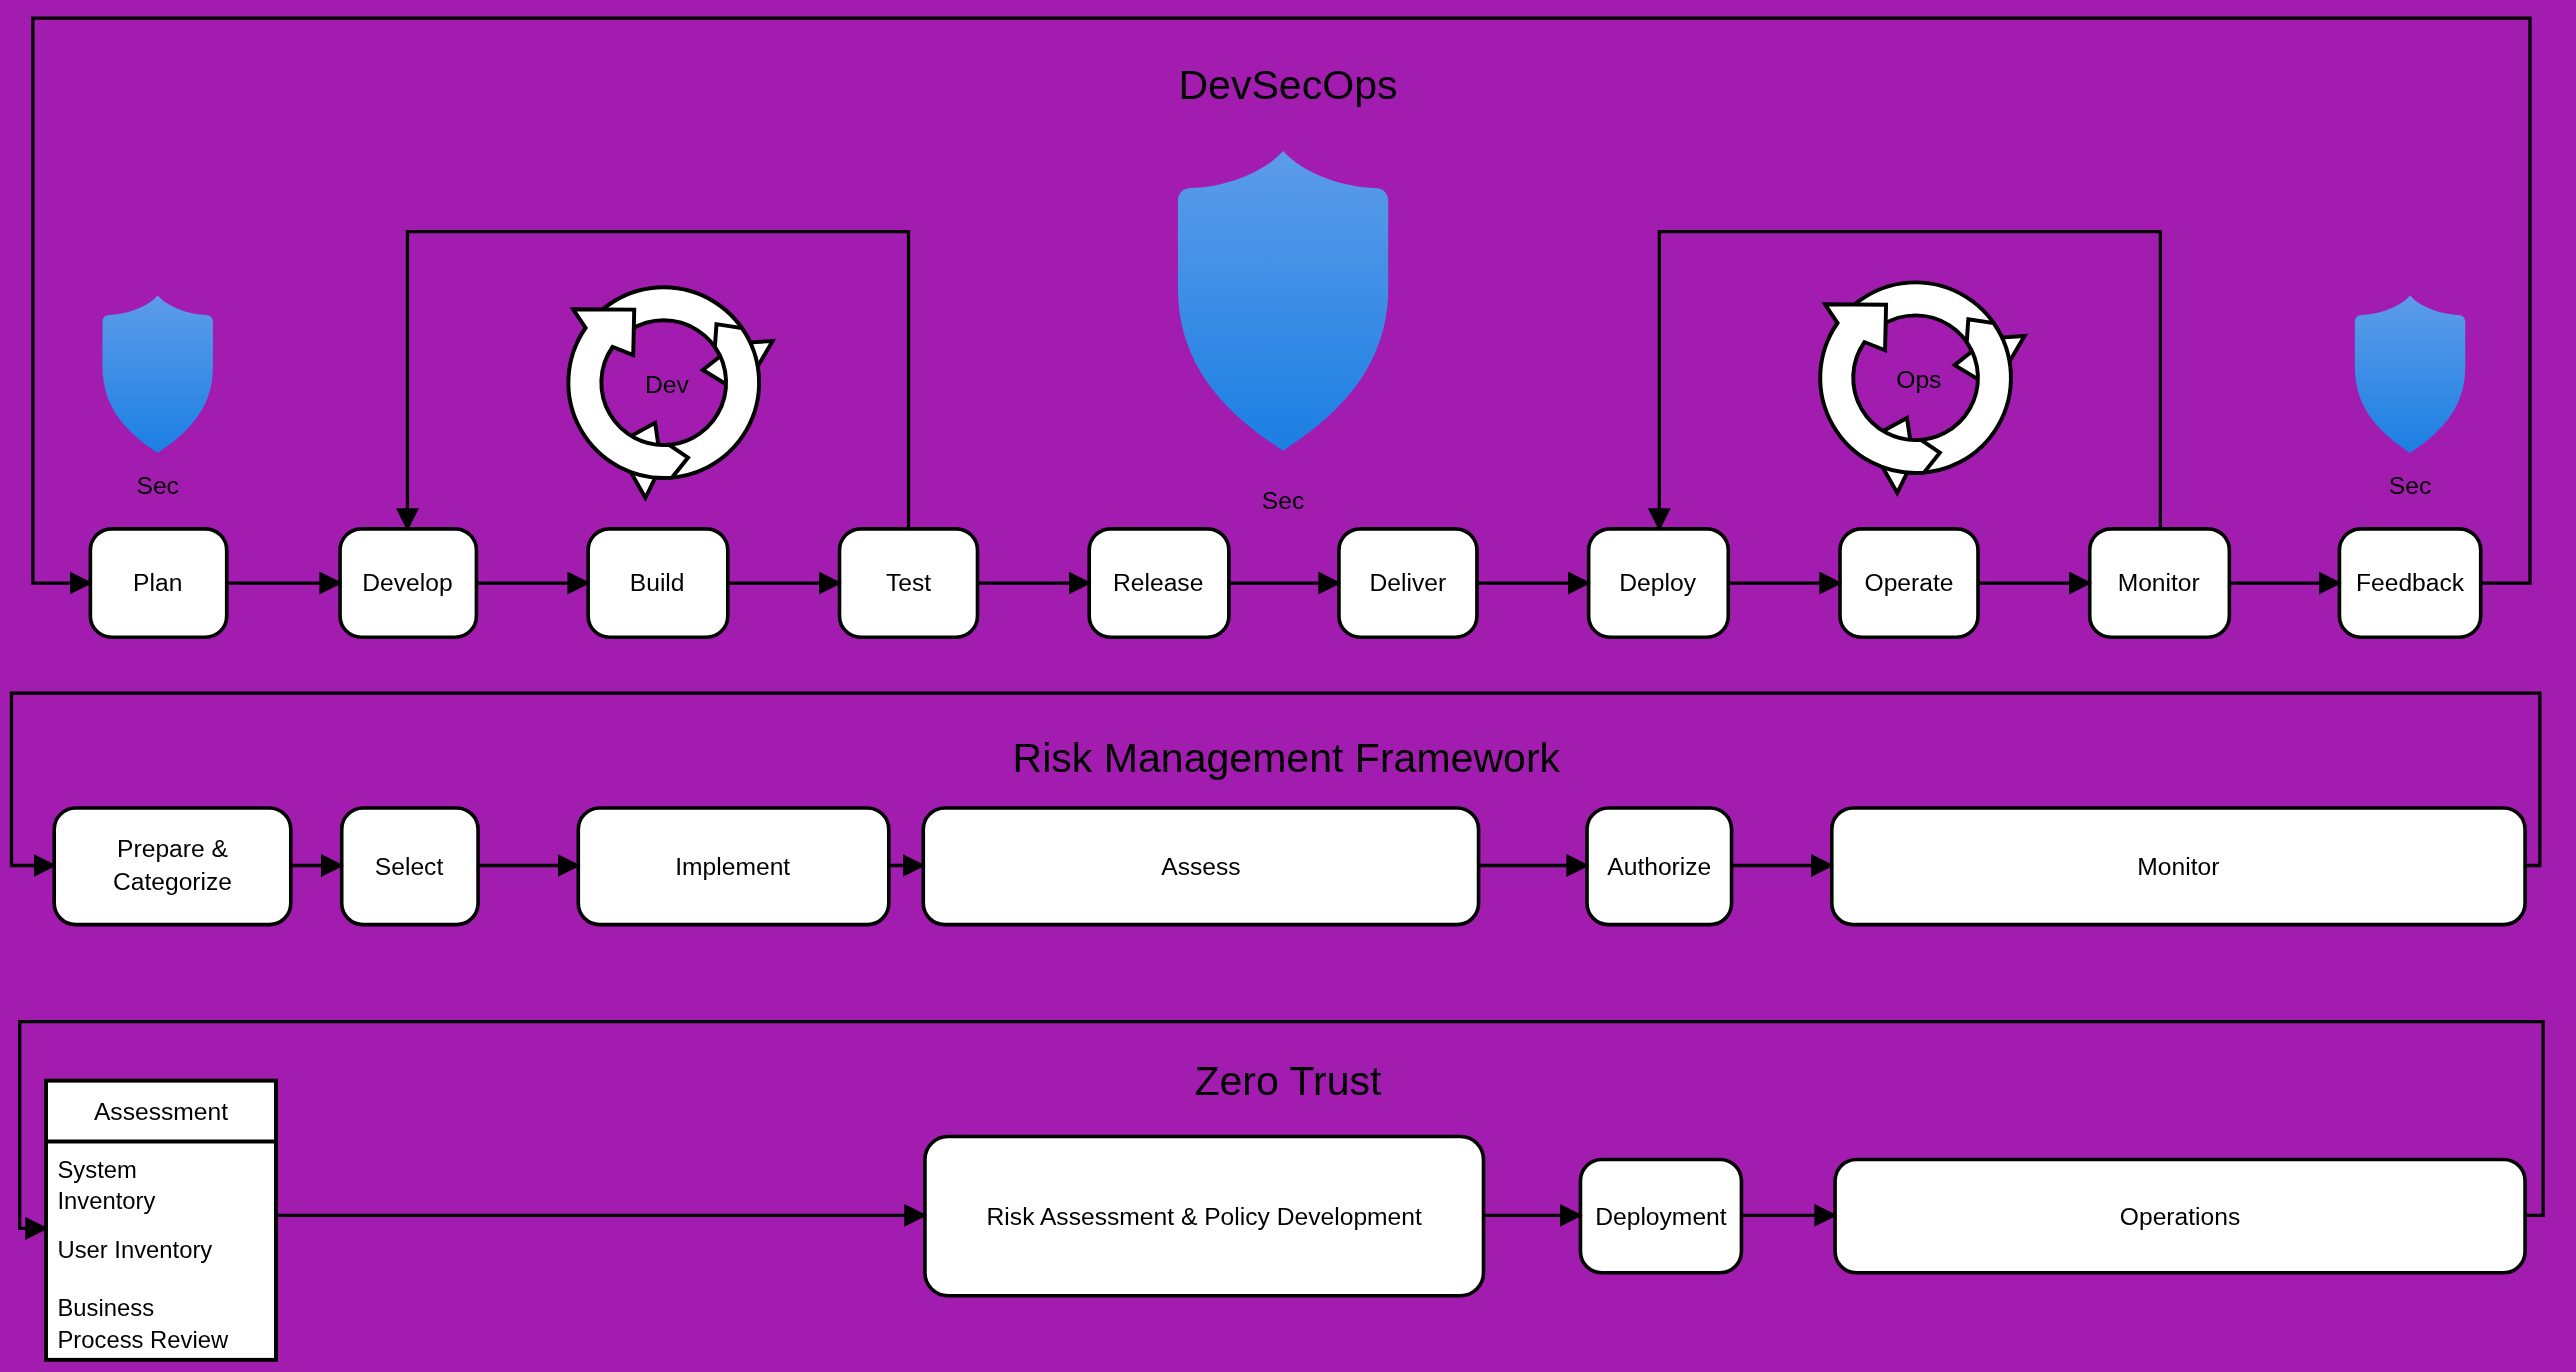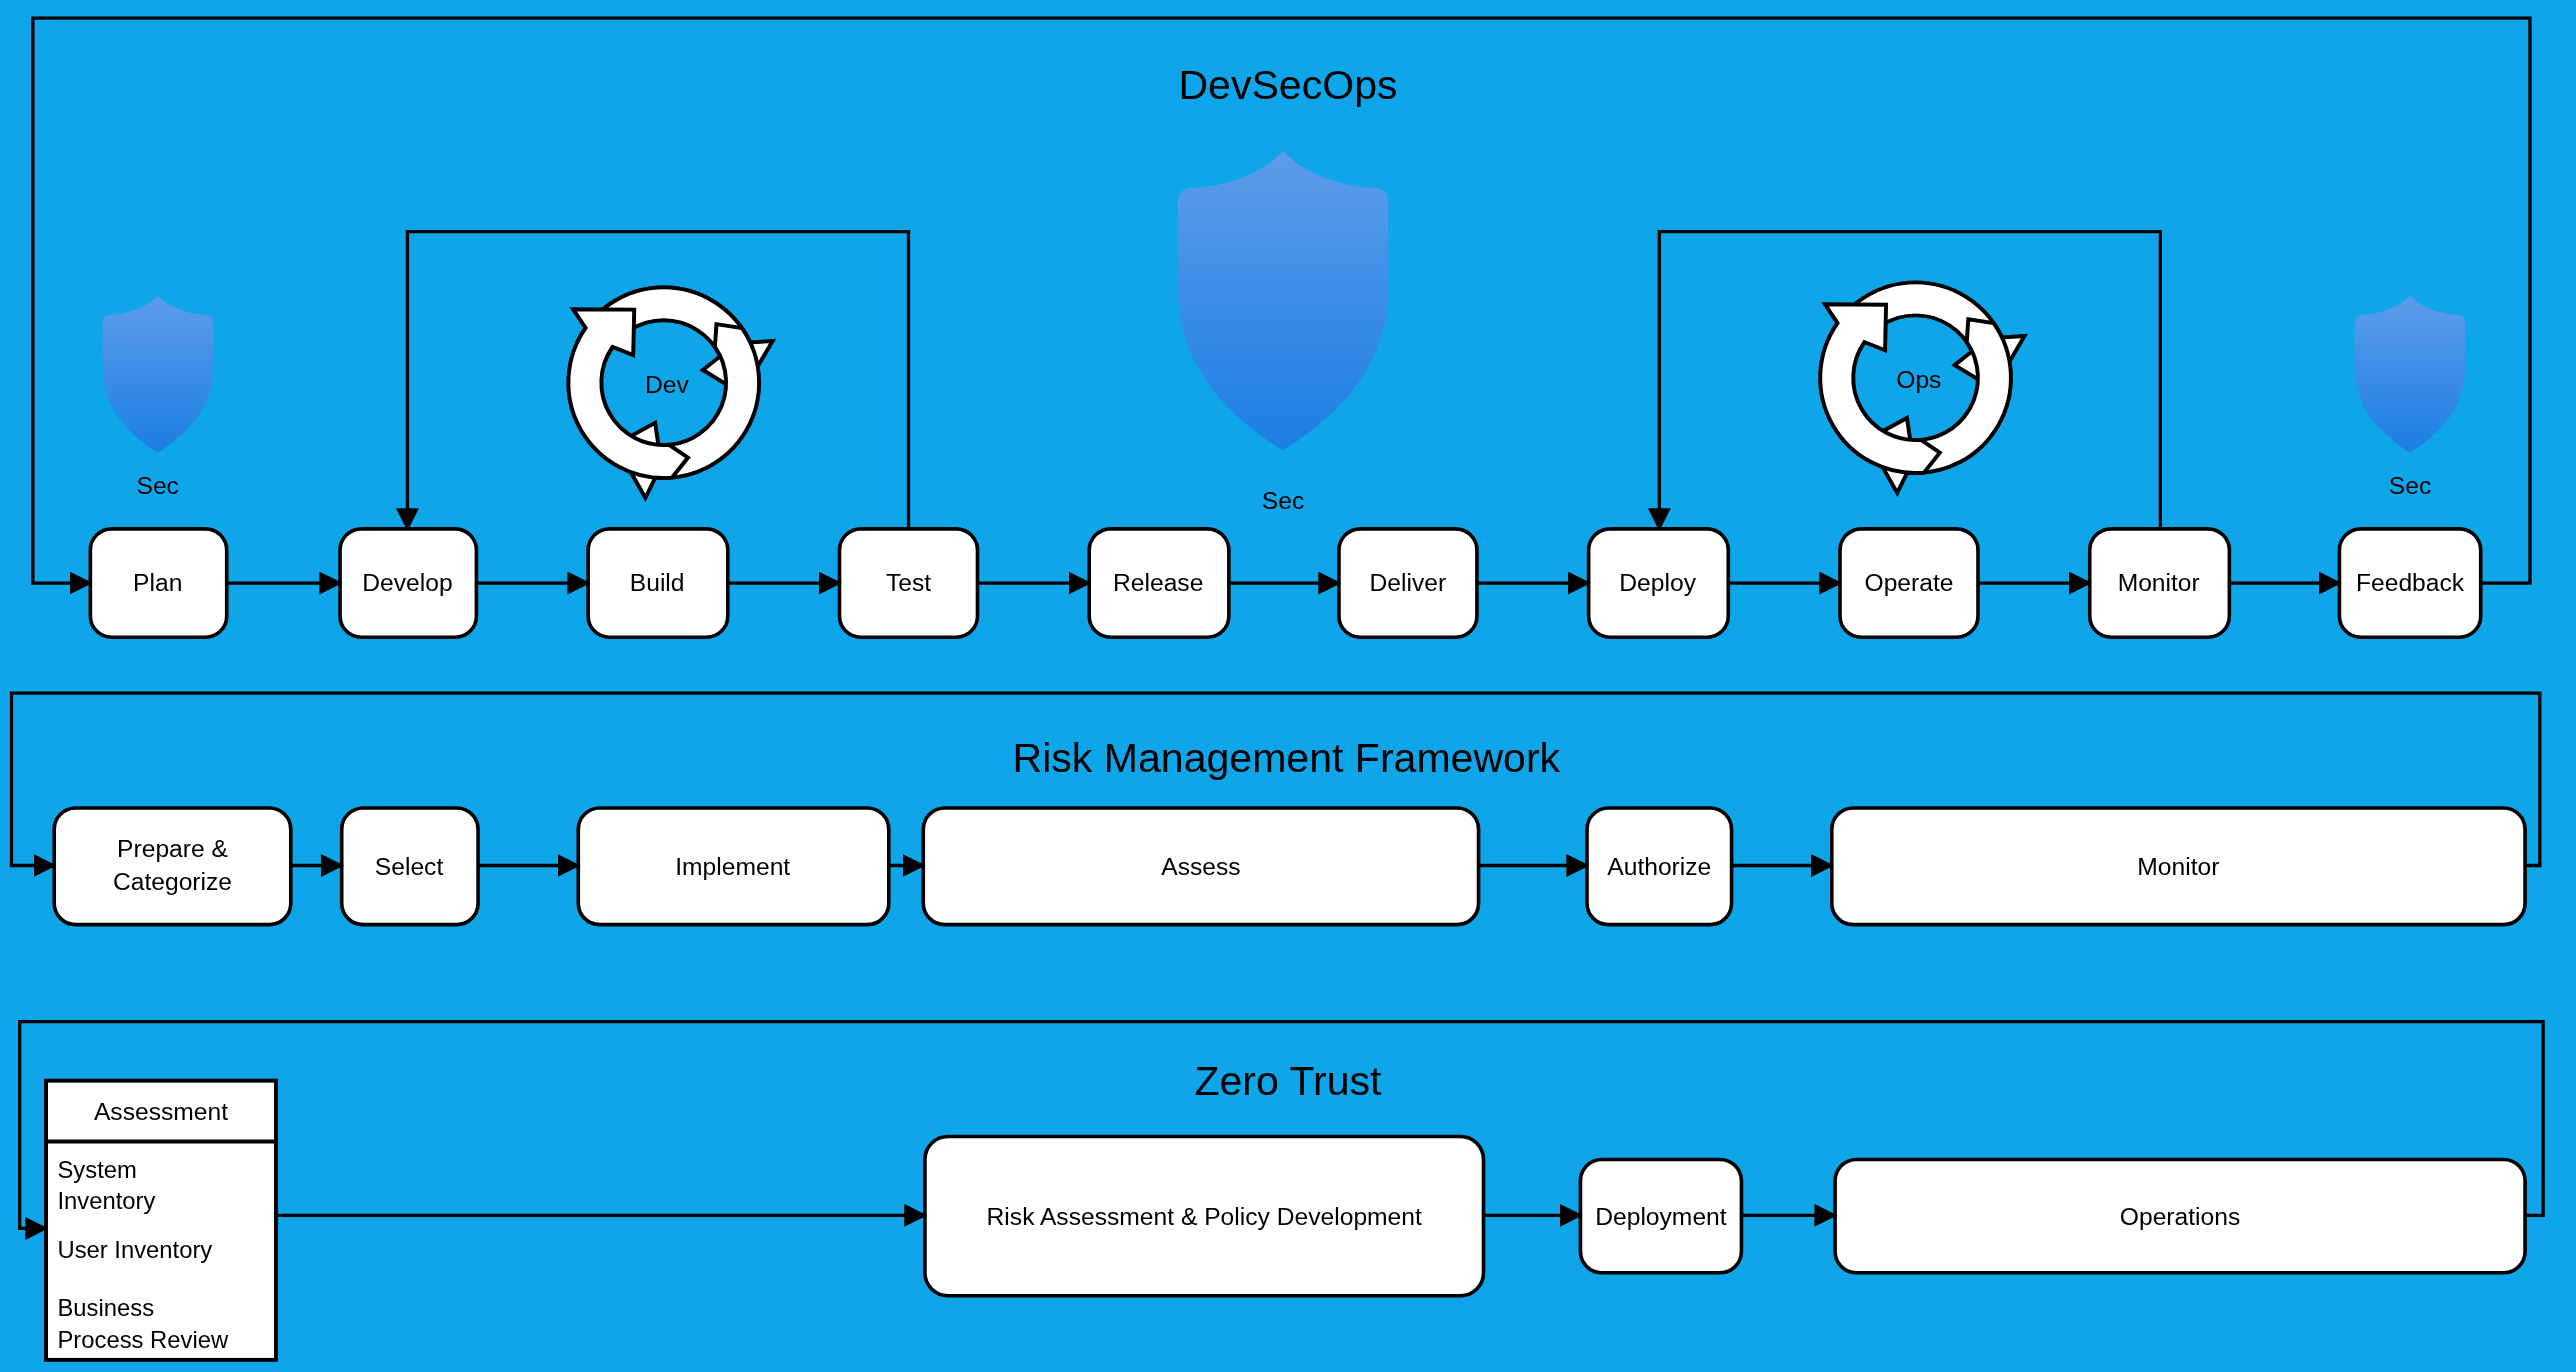--- a/index.html
+++ b/index.html
@@ -1,16 +1,16 @@
 <!DOCTYPE html>
 <html style="font-size:9.8px"><head>
 <meta charset="utf-8">
 <style>
   html,body{margin:0;padding:0;background:#fff;}
-  #canvas{width:2576px;height:1373px;background:#0ea5e9;}
+  #canvas{width:2576px;height:1373px;background:#a21caf;}
   svg{display:block;}
   .box{fill:#ffffff;stroke:#000000;stroke-width:2.2;}
   .tablebox{fill:#ffffff;stroke:#000000;stroke-width:2.4;}
   .edge{stroke:#000000;stroke-width:2;fill:none;marker-end:url(#arrowhead);}
   .plainline{stroke:#000000;stroke-width:2.4;fill:none;}
   .lbl{font-family:"Liberation Sans",sans-serif;font-size:15px;fill:#000;text-anchor:middle;}
   .lbl-left{font-family:"Liberation Sans",sans-serif;font-size:14.5px;fill:#000;text-anchor:start;}
   .title{font-family:"Liberation Sans",sans-serif;font-size:25px;fill:#000;text-anchor:middle;}
   .cyc{fill:#ffffff;stroke:#000000;stroke-width:2.4;stroke-linejoin:miter;}
   .shield{stroke:none;}

